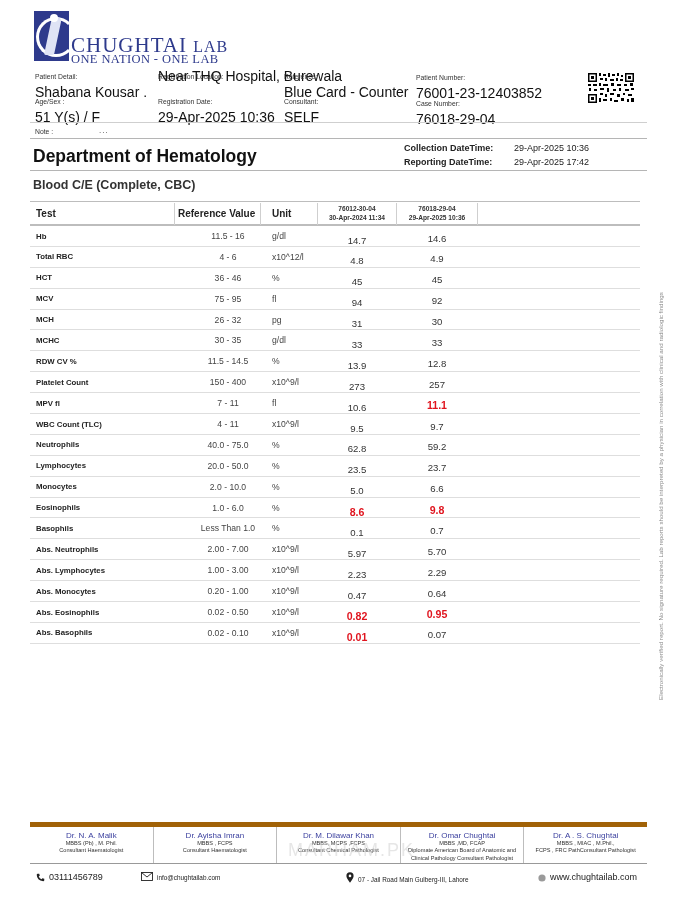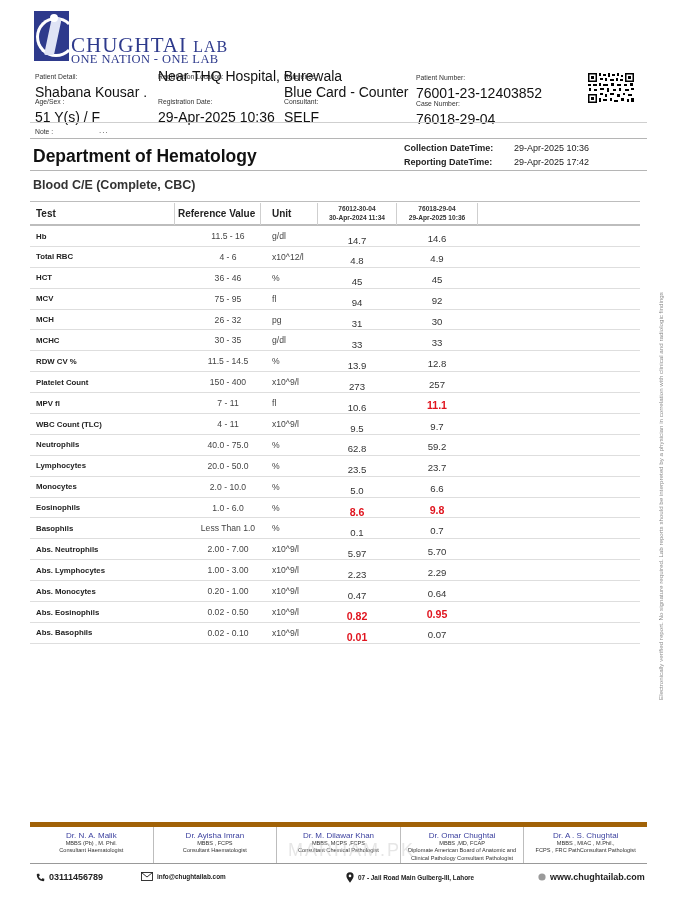--- a/index.html
+++ b/index.html
@@ -48,21 +48,21 @@
 
     .side-note { position: absolute; left: 657px; top: 700px; transform-origin: 0 0; transform: rotate(-90deg); font-size: 6.2px; color: #8a8a8a; white-space: nowrap; width: 455px; }
 
     .docs { position: absolute; left: 30px; top: 822px; width: 617px; height: 42px; border-top: 5px solid #a16207; border-bottom: 1px solid #999; display: flex; }
     .doc { flex: 1; text-align: center; border-right: 1px solid #bdbdbd; padding-top: 4px; overflow: hidden; }
     .doc:last-child { border-right: none; }
     .doc-name { font-size: 8px; color: #3a3f9e; white-space: nowrap; }
     .doc-qual { font-size: 5.6px; color: #333; line-height: 1.3; }
     .watermark { position: absolute; left: 288px; top: 840px; font-size: 18px; color: rgba(210,210,210,0.55); letter-spacing: 2px; white-space: nowrap; }
 
-    .contact { position: absolute; top: 872px; font-size: 8px; font-weight: bold; color: #222; white-space: nowrap; display: flex; align-items: center; gap: 4px; }
+    .contact { position: absolute; top: 872px; font-size: 8px; font-weight: normal; color: #222; white-space: nowrap; display: flex; align-items: flex-end; gap: 4px; }
     .contact.small { font-size: 6.4px; }
     .contact.big { font-size: 9px; }
     .ico { display: inline-flex; align-items: center; justify-content: center; color: #222; }
   </style>
 </head>
 <body>
 
 <div class="logo">
   <div class="logo-box">
     <div class="arc"></div>

